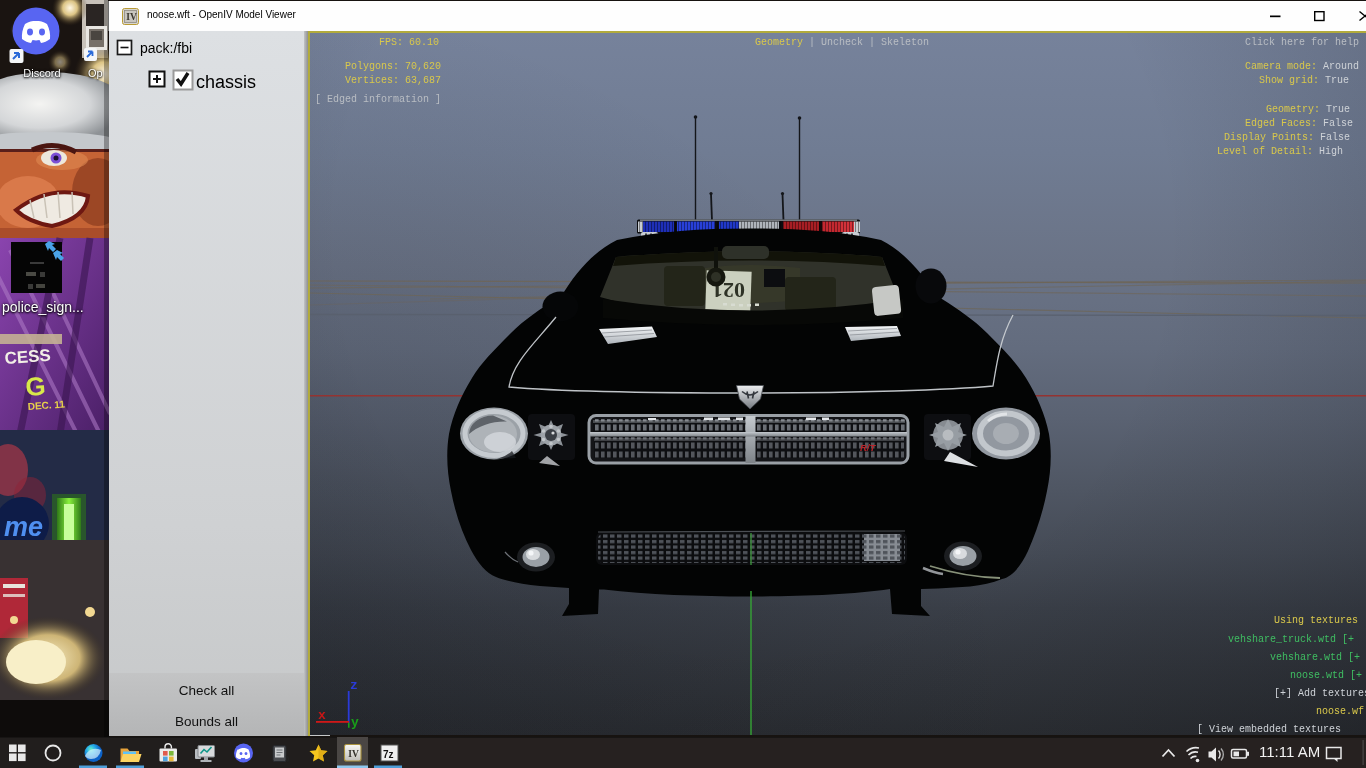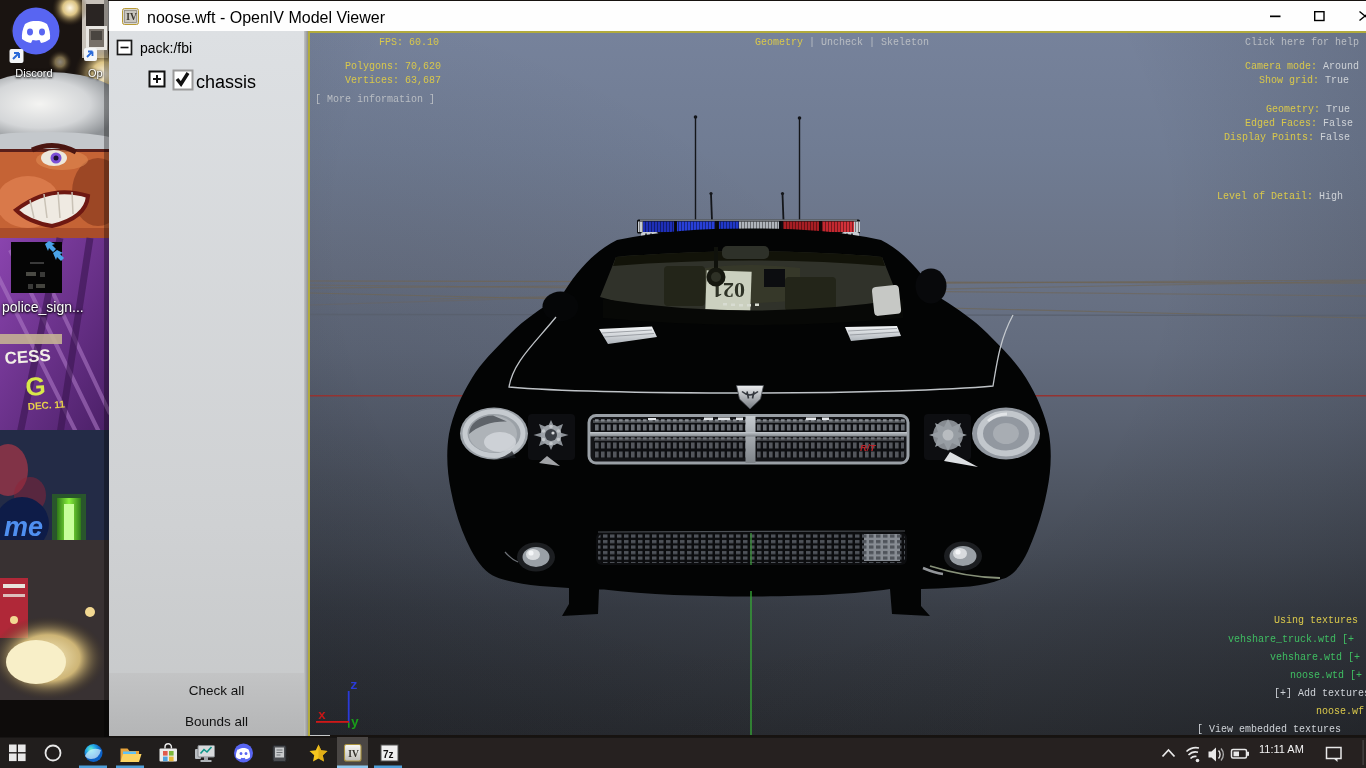--- a/index.html
+++ b/index.html
@@ -1,24 +1,24 @@
 <!DOCTYPE html>
 <html><head>
 <meta charset="utf-8">
 <style>
 html,body{margin:0;padding:0;width:1366px;height:768px;overflow:hidden;background:#141110;
 font-family:"Liberation Sans",sans-serif;}
 #wall{position:absolute;left:0;top:0;width:1366px;height:768px;}
 .abs{position:absolute;}
 #tb{position:absolute;left:108px;top:1px;width:1258px;height:30px;background:#fefefe;border-left:1px solid #6e6e6e;}
-#tb .title{position:absolute;left:38px;top:8px;font-size:16px;color:#000;}
+#tb .title{position:absolute;left:38px;top:8px;font-size:10px;color:#000;}
 #panel{position:absolute;left:109px;top:31px;width:221px;height:705px;background:linear-gradient(#dde0e3,#cfd1d3 70%,#c6c8c9);}
 #pstrip{position:absolute;left:304px;top:31px;width:4px;height:705px;background:linear-gradient(90deg,#c2c4c5,#8f9092);}
 #pbtns{position:absolute;left:109px;top:673px;width:195px;height:63px;background:linear-gradient(#c3c4c5,#b4b5b6);}
-#pbtns div{position:absolute;width:195px;text-align:center;font-size:13.5px;color:#111;margin-left:10px;}
+#pbtns div{position:absolute;width:195px;text-align:center;font-size:13.5px;color:#111;}
 #vpwrap{position:absolute;left:308px;top:31px;width:1056px;height:703px;border-left:2px solid #b2ab3c;border-top:2px solid #b2ab3c;overflow:hidden;}
 #vp{position:absolute;left:0;top:0;width:1056px;height:703px;overflow:hidden;}
 .ol{position:absolute;font-family:"Liberation Mono",monospace;font-size:10px;line-height:12px;white-space:pre;}
 .yel{color:#d9c84b;}
 .gry{color:#b9bdc3;}
 .wht{color:#ced2d7;}
 .grn{color:#3fbe62;}
 #task{position:absolute;left:0;top:737px;width:1366px;height:31px;background:#211e1d;}
 .dlabel{position:absolute;color:#fff;font-size:11px;text-shadow:0 1px 2px #000,0 0 3px #000;text-align:center;}
 </style>
@@ -126,21 +126,21 @@
 <rect x="11" y="242" width="51" height="51" fill="#050505"></rect>
 <rect x="30" y="262" width="14" height="2" fill="#3a3a3a"></rect>
 <rect x="26" y="272" width="10" height="4" fill="#4a4a44"></rect>
 <rect x="40" y="272" width="5" height="5" fill="#3a3a38"></rect>
 <rect x="28" y="284" width="5" height="5" fill="#3a3a38"></rect>
 <rect x="36" y="284" width="9" height="4" fill="#44443e"></rect>
 <path d="M49,241 l6,3 -3,1 4,4 -3,3 -4,-4 -1,3 -3,-7 Z" fill="#4aa3e8"></path>
 <path d="M57,250 l6,3 -3,1 4,4 -3,3 -4,-4 -1,3 -3,-7 Z" fill="#4aa3e8"></path>
 </g>
 </svg>
-<div class="dlabel" style="left:4px;top:67px;width:60px;">Discord</div>
+<div class="dlabel" style="left:12px;top:67px;width:60px;">Discord</div>
 <div class="dlabel" style="left:88px;top:67px;width:30px;text-align:left;">Op</div>
 <div class="dlabel" style="left:2px;top:299px;width:76px;font-size:14px;">police_sign...</div>
 </div>
 
 <div id="tb">
 <svg class="abs" style="left:13px;top:7px;" width="17" height="17" viewBox="0 0 17 17">
 <rect x=".5" y=".5" width="16" height="16" rx="2" fill="#d8d5ce" stroke="#b89a34"></rect>
 <rect x="2.5" y="2.5" width="12" height="12" fill="#c9c6bf" stroke="#8e8a80" stroke-width=".8"></rect>
 <text x="4.2" y="12.2" font-size="9.5" font-weight="bold" fill="#3a362e" font-family="Liberation Serif">IV</text>
 </svg>
@@ -425,29 +425,29 @@
 <rect x="348" y="722.8" width="1.6" height="5" fill="#18a018"></rect>
 <text x="350" y="689" font-size="13" font-weight="bold" fill="#2a3bd8" font-family="Liberation Mono">z</text>
 <text x="318" y="719" font-size="13" font-weight="bold" fill="#c81616" font-family="Liberation Mono">x</text>
 <text x="351" y="726" font-size="13" font-weight="bold" fill="#18a018" font-family="Liberation Mono">y</text>
 </g>
 </svg>
 
 <div class="ol yel" style="left:69px;top:4px;">FPS: 60.10</div>
 <div class="ol yel" style="left:35px;top:28px;">Polygons: 70,620</div>
 <div class="ol yel" style="left:35px;top:42px;">Vertices: 63,687</div>
-<div class="ol gry" style="left:5px;top:61px;">[ More information ]</div>
+<div class="ol gry" style="left:5px;top:61px;">[ Edged information ]</div>
 <div class="ol" style="left:445px;top:4px;"><span class="yel">Geometry</span><span class="gry"> | Uncheck | Skeleton</span></div>
 <div class="ol gry" style="left:935px;top:4px;">Click here for help</div>
 <div class="ol" style="left:935px;top:28px;"><span class="yel">Camera mode:</span><span class="wht"> Around</span></div>
 <div class="ol" style="left:949px;top:42px;"><span class="yel">Show grid:</span><span class="wht"> True</span></div>
 <div class="ol" style="left:956px;top:71px;"><span class="yel">Geometry:</span><span class="wht"> True</span></div>
 <div class="ol" style="left:935px;top:85px;"><span class="yel">Edged Faces:</span><span class="wht"> False</span></div>
 <div class="ol" style="left:914px;top:98.5px;"><span class="yel">Display Points:</span><span class="wht"> False</span></div>
-<div class="ol" style="left:907px;top:112.5px;margin-top:45px;"><span class="yel">Level of Detail:</span><span class="wht"> High</span></div>
+<div class="ol" style="left:907px;top:112.5px;"><span class="yel">Level of Detail:</span><span class="wht"> High</span></div>
 <div class="ol yel" style="left:964px;top:582px;">Using textures</div>
 <div class="ol grn" style="left:918px;top:600.5px;">vehshare_truck.wtd [+</div>
 <div class="ol grn" style="left:960px;top:618.5px;">vehshare.wtd [+</div>
 <div class="ol grn" style="left:980px;top:637px;">noose.wtd [+</div>
 <div class="ol wht" style="left:964px;top:655px;">[+] Add textures</div>
 <div class="ol yel" style="left:1006px;top:673px;">noose.wf</div>
 <div class="ol wht" style="left:887px;top:691px;">[ View embedded textures</div>
 </div>
 </div>
 
@@ -530,14 +530,14 @@
 <path d="M1208.5,14.5 h3 l4.5,-4 v14 l-4.5,-4 h-3 Z" fill="#e8e8e8"></path>
 <path d="M1218.5,13.5 a5,5.5 0 0 1 0,8" stroke="#e8e8e8" stroke-width="1.4" fill="none"></path>
 <path d="M1221,11.5 a8,8.5 0 0 1 0,12" stroke="#a8a8a8" stroke-width="1.4" fill="none"></path>
 <rect x="1231.5" y="12.5" width="15" height="8.5" rx="1.5" fill="none" stroke="#e8e8e8" stroke-width="1.5"></rect>
 <rect x="1247" y="14.8" width="2" height="4" fill="#e8e8e8"></rect>
 <rect x="1233.5" y="14.5" width="5.5" height="4.8" fill="#e8e8e8"></rect>
 <rect x="1326.5" y="10.5" width="14.5" height="11" fill="none" stroke="#e8e8e8" stroke-width="1.5"></rect>
 <path d="M1337.5,21.5 v3.5 l-3.8,-3.5 Z" fill="#e8e8e8"></path>
 <rect x="1362.5" y="3" width="1.2" height="25" fill="#5a5a58" opacity=".7"></rect>
 </svg>
-<div class="abs" style="left:1259px;top:6px;font-size:11px;color:#f2f2f2;">11:11 AM</div>
+<div class="abs" style="left:1259px;top:6px;font-size:15px;color:#f2f2f2;">11:11 AM</div>
 </div>
 
 </body></html>

